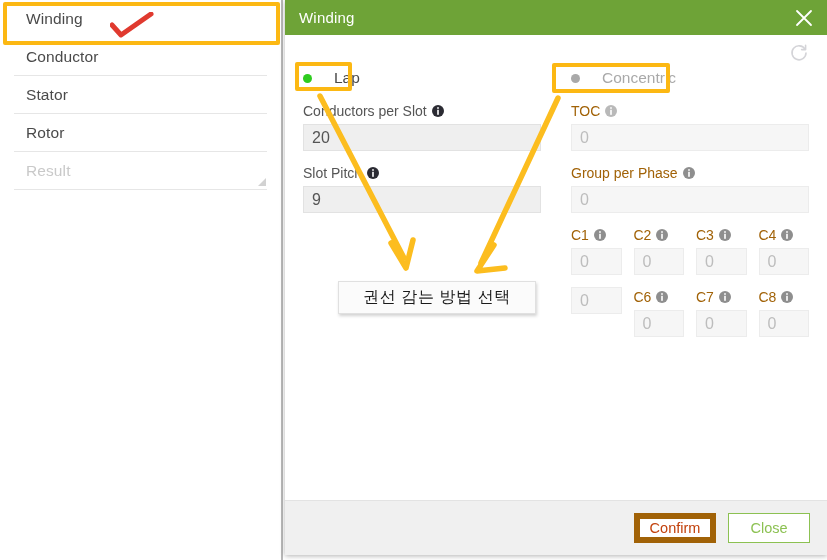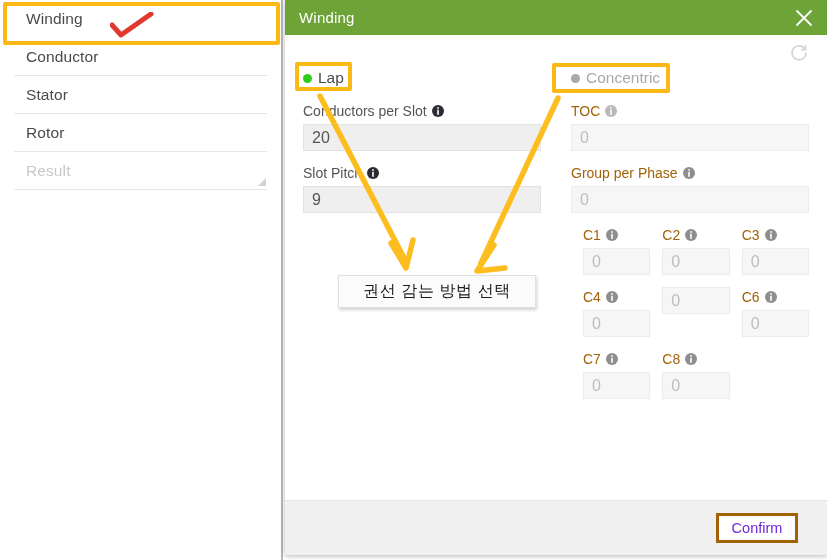--- a/index.html
+++ b/index.html
@@ -138,20 +138,21 @@
     gap: 30px;
     padding-top: 20px;
   }
   .col { width: 240px; }
 
   .mode-row {
     height: 26px;
     display: flex;
     align-items: center;
     margin-bottom: 10px;
+    gap: 16px;
   }
   .radio-dot {
     width: 9px;
     height: 9px;
     border-radius: 50%;
     margin-right: 6px;
     flex: 0 0 auto;
   }
   .radio-dot.on  { background: #2ecc1f; }
   .radio-dot.off { background: #a9a9a9; }
@@ -187,23 +188,22 @@
     width: 100%;
   }
   .field-input.muted {
     background: #f6f6f6;
     border-color: #ececec;
     color: #bdbdbd;
   }
 
   .c-grid {
     display: grid;
-    grid-template-columns: 1fr 1fr 1fr;
+    grid-template-columns: 1fr 1fr 1fr 1fr;
     column-gap: 12px;
-    margin-left: 12px;
   }
 
   
   #dialog-footer {
     position: absolute;
     left: 0;
     bottom: 0;
     width: 100%;
     height: 55px;
     background: #f0f0f0;
@@ -219,22 +219,22 @@
     min-width: 82px;
     font-size: 14.5px;
     display: flex;
     align-items: center;
     justify-content: center;
     box-sizing: border-box;
     background: #ffffff;
     cursor: pointer;
   }
   #confirm-btn {
-    color: #6d28d9;
-    border: 3px solid #a16207;
+    color: #c2410c;
+    border: 6px solid #a16207;
     margin-right: 12px;
     cursor: default;
   }
   #close-btn {
     color: #8cc152;
     border: 1px solid #8cc152;
   }
 
   
   #annotations {
@@ -248,21 +248,21 @@
     border: 4px solid #fcb813;
     border-radius: 2px;
     box-sizing: border-box;
   }
   #hl-lap        { left: 295px; top: 62px;  width: 57px;  height: 29px; }
   #hl-concentric { left: 552px; top: 63px;  width: 118px; height: 30px; }
 
   #callout {
     position: absolute;
     left: 338px;
-    top: 275px;
+    top: 281px;
     width: 198px;
     height: 33px;
     background: #fbfbfb;
     border: 1px solid #e0e0e0;
     box-shadow: 1px 2px 3px rgba(0,0,0,.18);
     display: flex;
     align-items: center;
     justify-content: center;
     font-size: 16px;
     color: #1a1a1a;
@@ -497,20 +497,21 @@
             </div>
 
           </div>
         </div>
 
       </div>
     </div>
 
     <div id="dialog-footer">
       <div class="btn" id="confirm-btn">Confirm</div>
+      <div class="btn" id="close-btn">Close</div>
     </div>
   </div>
 
   <div id="annotations">
 
     <div class="hl-box" id="hl-lap"></div>
     <div class="hl-box" id="hl-concentric"></div>
 
     <svg width="827" height="560" style="position:absolute;left:0;top:0;">
       <g>

